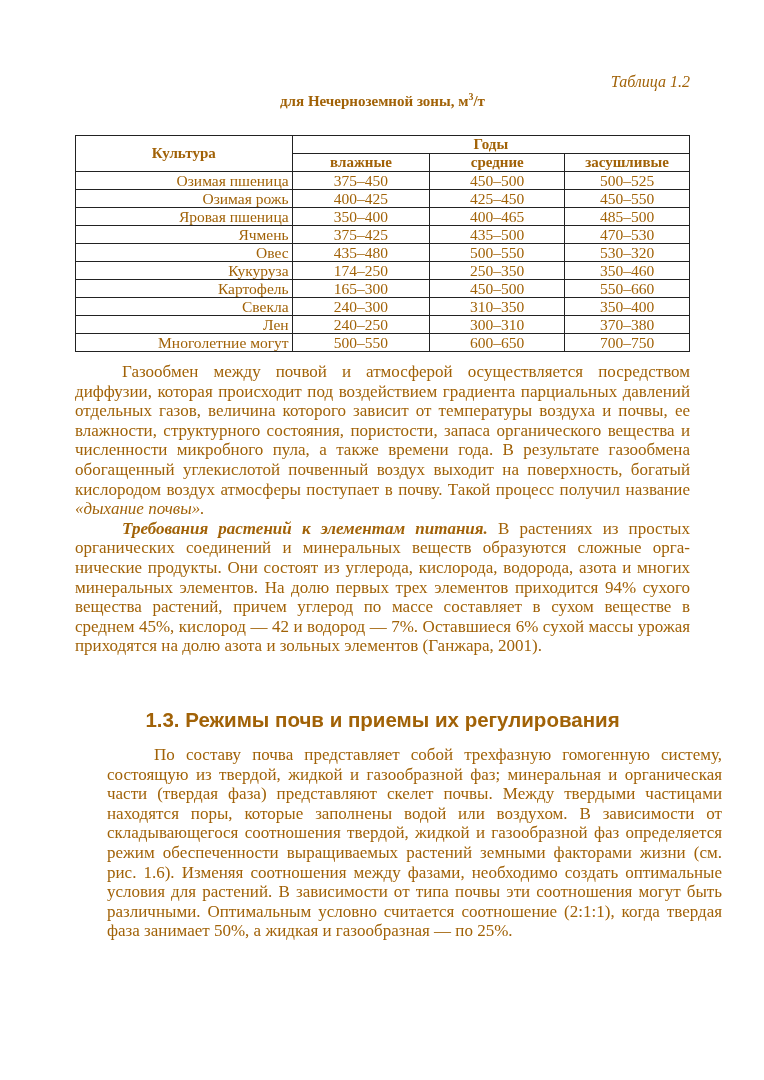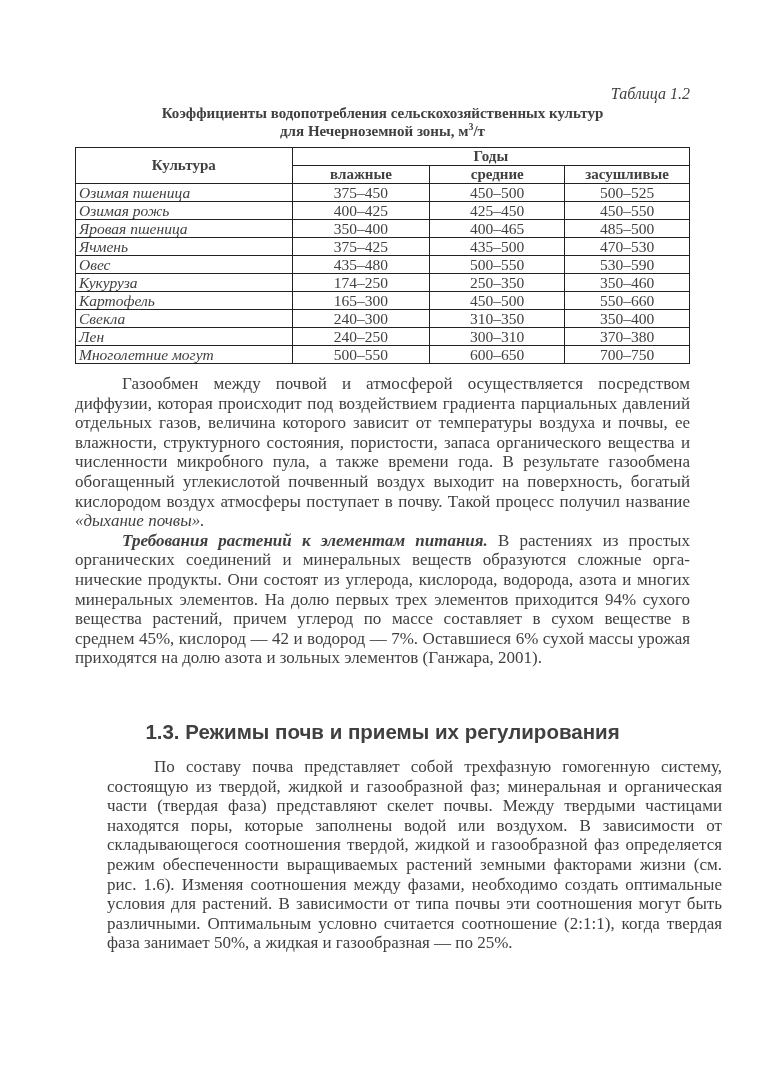--- a/index.html
+++ b/index.html
@@ -1,40 +1,40 @@
 <!DOCTYPE html>
 <html><head>
 <meta charset="utf-8">
 <style>
   html, body { margin: 0; padding: 0; background: #ffffff; }
   body { width: 764px; height: 1080px; position: relative; overflow: hidden; }
   .page {
-    position: absolute; left: 0; top: 12px; width: 764px; height: 915px;
-    background: #ffffff; color: #404040;
+    position: absolute; left: 0; top: 0; width: 764px; height: 915px;
+    background: #ffffff; color: #a16207;
     font-family: "Liberation Serif", "DejaVu Serif", serif;
   }
   .table-label {
     position: absolute; right: 74px; top: 73px;
     font-style: italic; font-size: 16px;
   }
   .table-title {
     position: absolute; left: 75px; width: 615px; top: 92px;
     text-align: center; font-weight: bold; font-size: 15px; line-height: 18px;
   }
   .table-title sup { font-size: 10px; line-height: 0; }
   table.data {
     position: absolute; left: 75px; top: 135px; width: 615px;
     border-collapse: collapse; font-size: 15.5px;
   }
   table.data th, table.data td {
     border: 1.3px solid #222; padding: 0 3px; height: 17px; line-height: 17px;
   }
   table.data th { font-weight: bold; font-size: 15px; text-align: center; }
   table.data td.num { text-align: center; }
-  table.data td.crop { text-align: left; font-style: italic; }
+  table.data td.crop { text-align: right; }
   col.c0 { width: 217px; } col.c1 { width: 138px; } col.c2 { width: 135px; } col.c3 { width: 125px; }
 
   .body-text {
     position: absolute; left: 75px; width: 615px;
     font-size: 17px; line-height: 19.6px; text-align: justify;
     hyphens: manual;
   }
   .body-text p { margin: 0; text-indent: 47px; }
   .it { font-style: italic; }
   .bi { font-style: italic; font-weight: bold; }
@@ -49,21 +49,20 @@
   }
 </style>
 </head>
 <body>
 
 <div class="page">
 
   <div class="table-label">Таблица 1.2</div>
 
   <div class="table-title">
-    <div>Коэффициенты водопотребления сельскохозяйственных культур</div>
     <div><span>для Нечерноземной зоны, м</span><sup>3</sup><span>/т</span></div>
   </div>
 
   <table class="data">
     <colgroup>
         <col class="c0">
         <col class="c1">
         <col class="c2">
         <col class="c3">
       </colgroup>
@@ -100,21 +99,21 @@
       <tr>
           <td class="crop">Ячмень</td>
           <td class="num">375–425</td>
           <td class="num">435–500</td>
           <td class="num">470–530</td>
         </tr>
       <tr>
           <td class="crop">Овес</td>
           <td class="num">435–480</td>
           <td class="num">500–550</td>
-          <td class="num">530–590</td>
+          <td class="num">530–320</td>
         </tr>
       <tr>
           <td class="crop">Кукуруза</td>
           <td class="num">174–250</td>
           <td class="num">250–350</td>
           <td class="num">350–460</td>
         </tr>
       <tr>
           <td class="crop">Картофель</td>
           <td class="num">165–300</td>

